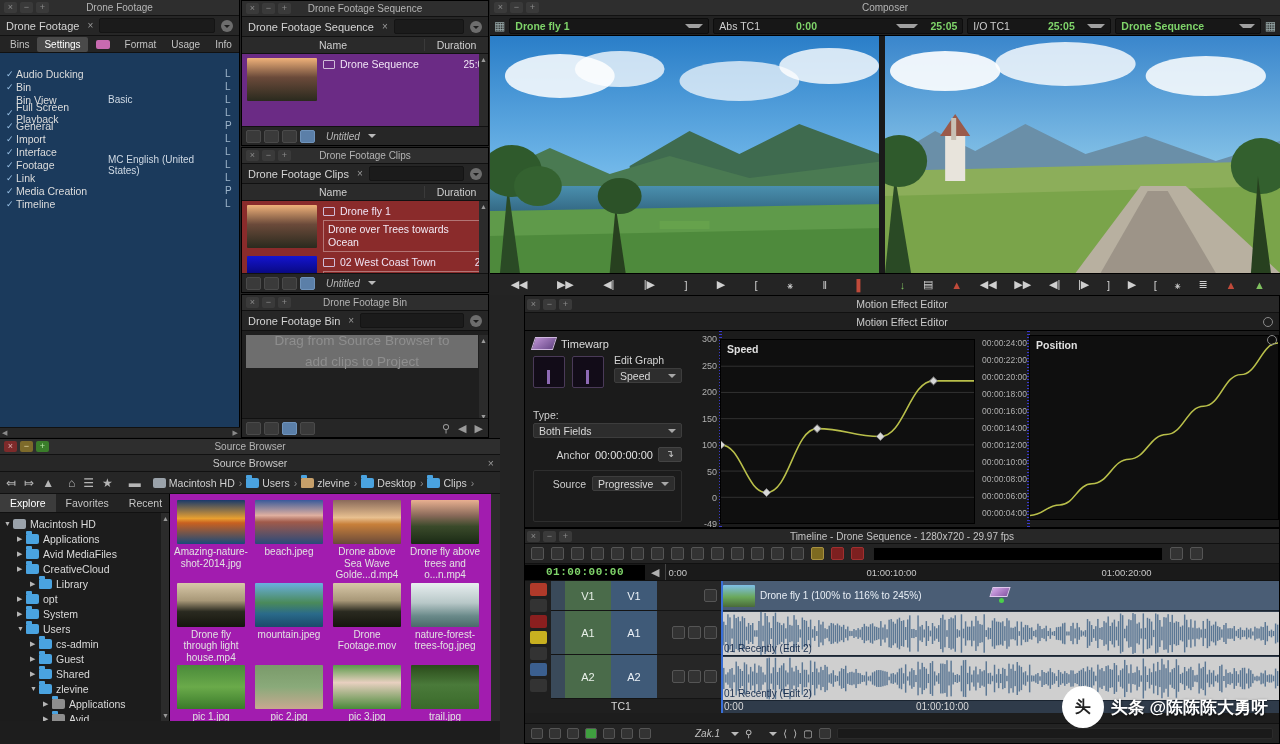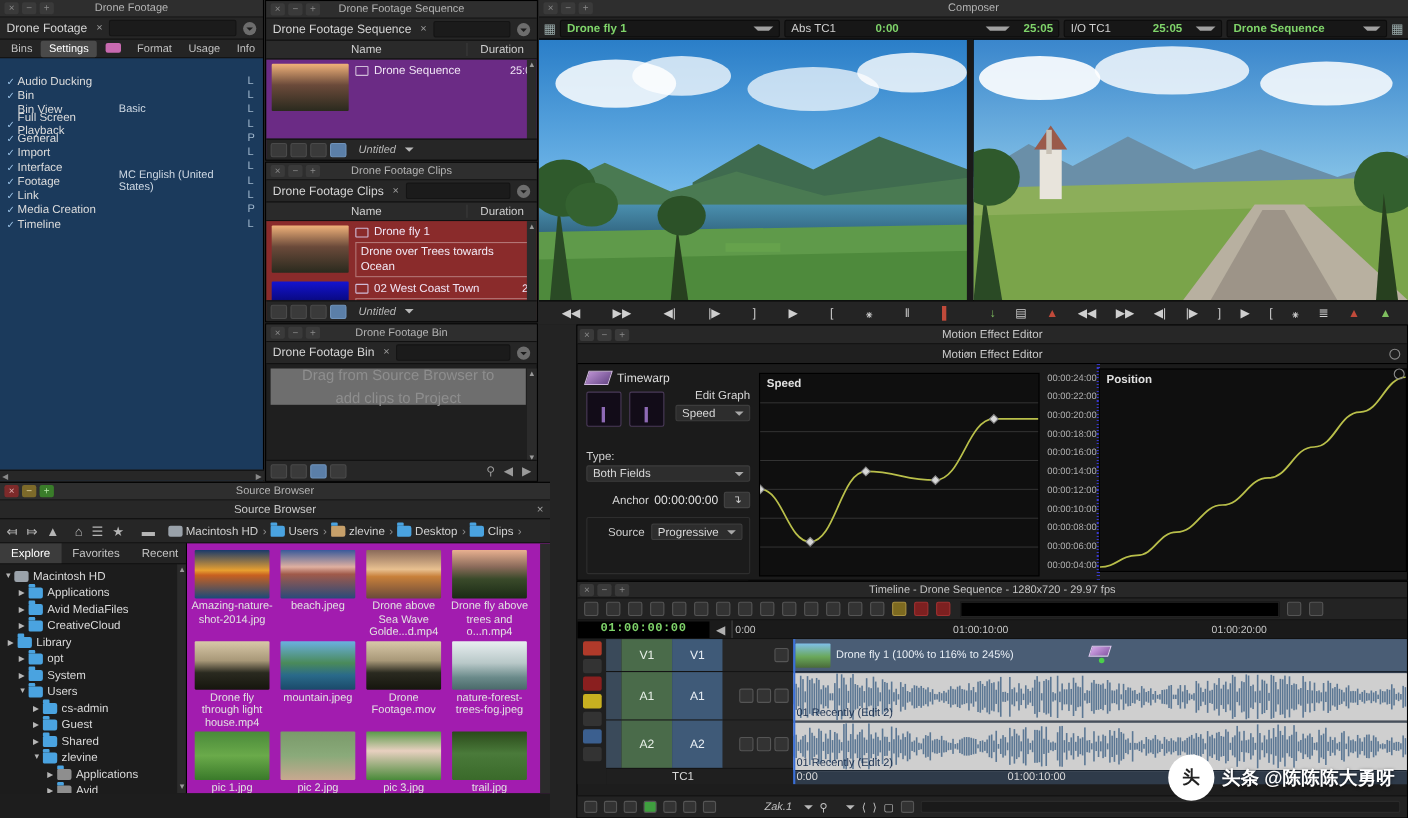--- a/index.html
+++ b/index.html
@@ -671,21 +671,21 @@
         <div class="twRow">
           <div class="twIcon"></div>
           <span class="twLabel">Timewarp</span>
         </div>
         <div style="display:flex;gap:10px;align-items:flex-start">
           <div class="thumbsRow">
             <div class="twThumb"></div>
             <div class="twThumb"></div>
           </div>
           <div style="flex:1;margin-top:4px">
-            <div style="color:#d4d4d4;font-size:10.5px;text-align:right">Edit Graph</div>
+            <div style="color:#d4d4d4;font-size:10.5px;text-align:left">Edit Graph</div>
             <div class="selbox">
               <span>Speed</span>
               <span class="dd"></span>
             </div>
           </div>
         </div>
         <div class="fieldLbl">Type:</div>
         <div class="selbox">
           <span>Both Fields</span>
           <span class="dd"></span>
@@ -709,20 +709,33 @@
             <span class="lab">Output</span>
             <div class="sel selbox" style="margin-top:0">
               <span>Progressive</span>
               <span class="dd"></span>
             </div>
           </div>
         </div>
       </div>
 
       <div class="graphs">
+        <div class="gaxis" style="width:30px">
+          <div class="gaxisbar"></div>
+          <div id="speedTicks">
+              <span style="top: 8px;">300</span>
+              <span style="top: 34.5043px;">250</span>
+              <span style="top: 61.0086px;">200</span>
+              <span style="top: 87.5129px;">150</span>
+              <span style="top: 114.017px;">100</span>
+              <span style="top: 140.521px;">50</span>
+              <span style="top: 167.026px;">0</span>
+              <span style="top: 193px;">-49</span>
+            </div>
+        </div>
         <div class="gpane" style="width:255px">
           <div class="gbox" style="width:100%;height:185px;margin-top:8px">
             <div class="gtitle">Speed</div>
             <svg id="speedSvg" width="100%" height="100%" viewBox="0 0 255 185" preserveAspectRatio="none">
                 <line x1="0" y1="159.02578796561605" x2="255" y2="159.02578796561605" stroke="#3a3a3a" stroke-width="0.8"></line>
                 <line x1="0" y1="132.5214899713467" x2="255" y2="132.5214899713467" stroke="#3a3a3a" stroke-width="0.8"></line>
                 <line x1="0" y1="106.01719197707736" x2="255" y2="106.01719197707736" stroke="#3a3a3a" stroke-width="0.8"></line>
                 <line x1="0" y1="79.51289398280802" x2="255" y2="79.51289398280802" stroke="#3a3a3a" stroke-width="0.8"></line>
                 <line x1="0" y1="53.00859598853868" x2="255" y2="53.00859598853868" stroke="#3a3a3a" stroke-width="0.8"></line>
                 <line x1="0" y1="26.504297994269336" x2="255" y2="26.504297994269336" stroke="#3a3a3a" stroke-width="0.8"></line>
@@ -1513,21 +1526,21 @@
             <div class="tnode" style="padding-left: 17px;">
               <span class="tri">▶</span>
               <span class="folder"></span>
               <span class="lbl">Avid MediaFiles</span>
             </div>
             <div class="tnode" style="padding-left: 17px;">
               <span class="tri">▶</span>
               <span class="folder"></span>
               <span class="lbl">CreativeCloud</span>
             </div>
-            <div class="tnode" style="padding-left: 7px;">
+            <div class="tnode" style="padding-left: 30px;">
               <span class="tri">▶</span>
               <span class="folder"></span>
               <span class="lbl">Library</span>
             </div>
             <div class="tnode" style="padding-left: 17px;">
               <span class="tri">▶</span>
               <span class="folder"></span>
               <span class="lbl">opt</span>
             </div>
             <div class="tnode" style="padding-left: 17px;">

